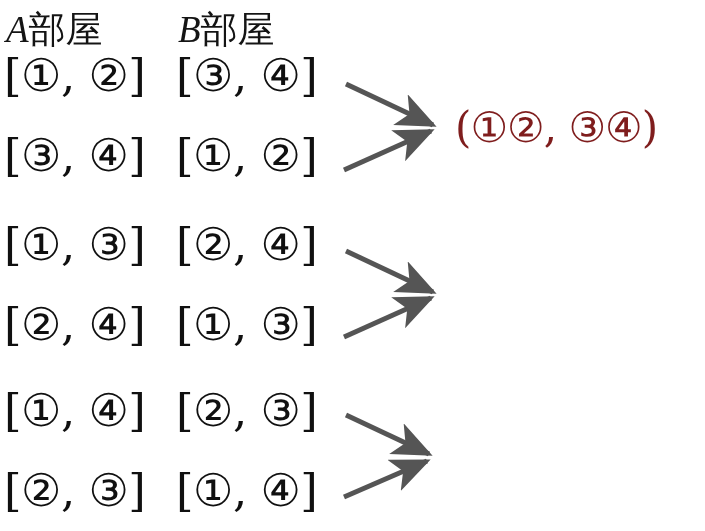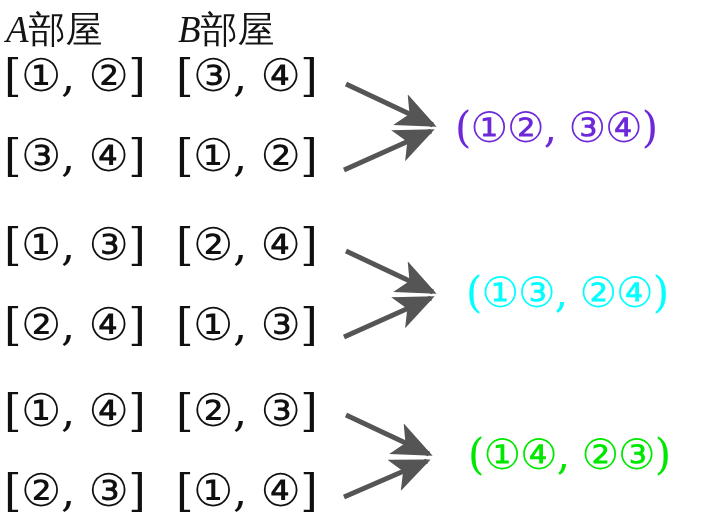--- a/index.html
+++ b/index.html
@@ -107,21 +107,21 @@
         </marker>
         <marker id="ah2" markerWidth="9" markerHeight="9" refX="7.2" refY="3.4" orient="auto">
           <path d="M0,0 L8,3.4 L0,6.8 L2,3.4 Z" fill="#555555"></path>
         </marker>
       </defs>
       <line x1="11" y1="11" x2="98" y2="52" stroke="#555555" stroke-width="5" marker-end="url(#ah1)"></line>
       <line x1="9" y1="97" x2="96" y2="58" stroke="#555555" stroke-width="5" marker-end="url(#ah2)"></line>
     </svg>
   </div>
 
-  <div class="result" id="result-1" style="color:#6d28d9">(①②, ③④)</div>
+  <div class="result" id="result-1" style="color:#7f1d1d">(①②, ③④)</div>
 
   <div class="pair col-a row-y2">[①, ③]</div>
   <div class="pair col-b row-y2">[②, ④]</div>
   <div class="pair col-a row-y3">[②, ④]</div>
   <div class="pair col-b row-y3">[①, ③]</div>
 
   <div class="arrow-group" id="arrows-2">
     <svg width="115" height="110" viewBox="0 0 115 110">
       <defs>
         <marker id="ah3" markerWidth="9" markerHeight="9" refX="7.2" refY="3.4" orient="auto">
@@ -129,21 +129,20 @@
         </marker>
         <marker id="ah4" markerWidth="9" markerHeight="9" refX="7.2" refY="3.4" orient="auto">
           <path d="M0,0 L8,3.4 L0,6.8 L2,3.4 Z" fill="#555555"></path>
         </marker>
       </defs>
       <line x1="11" y1="11" x2="98" y2="52" stroke="#555555" stroke-width="5" marker-end="url(#ah3)"></line>
       <line x1="9" y1="97" x2="96" y2="58" stroke="#555555" stroke-width="5" marker-end="url(#ah4)"></line>
     </svg>
   </div>
 
-  <div class="result" id="result-2" style="color:#00ffff">(①③, ②④)</div>
 
   <div class="pair col-a row-y4">[①, ④]</div>
   <div class="pair col-b row-y4">[②, ③]</div>
   <div class="pair col-a row-y5">[②, ③]</div>
   <div class="pair col-b row-y5">[①, ④]</div>
 
   <div class="arrow-group" id="arrows-3">
     <svg width="115" height="110" viewBox="0 0 115 110">
       <defs>
         <marker id="ah5" markerWidth="9" markerHeight="9" refX="7.2" refY="3.4" orient="auto">
@@ -151,15 +150,14 @@
         </marker>
         <marker id="ah6" markerWidth="9" markerHeight="9" refX="7.2" refY="3.4" orient="auto">
           <path d="M0,0 L8,3.4 L0,6.8 L2,3.4 Z" fill="#555555"></path>
         </marker>
       </defs>
       <line x1="11" y1="11" x2="94" y2="50" stroke="#555555" stroke-width="5" marker-end="url(#ah5)"></line>
       <line x1="9" y1="93" x2="92" y2="57" stroke="#555555" stroke-width="5" marker-end="url(#ah6)"></line>
     </svg>
   </div>
 
-  <div class="result" id="result-3" style="color:#00e800">(①④, ②③)</div>
 
 </div>
 
 </body></html>

